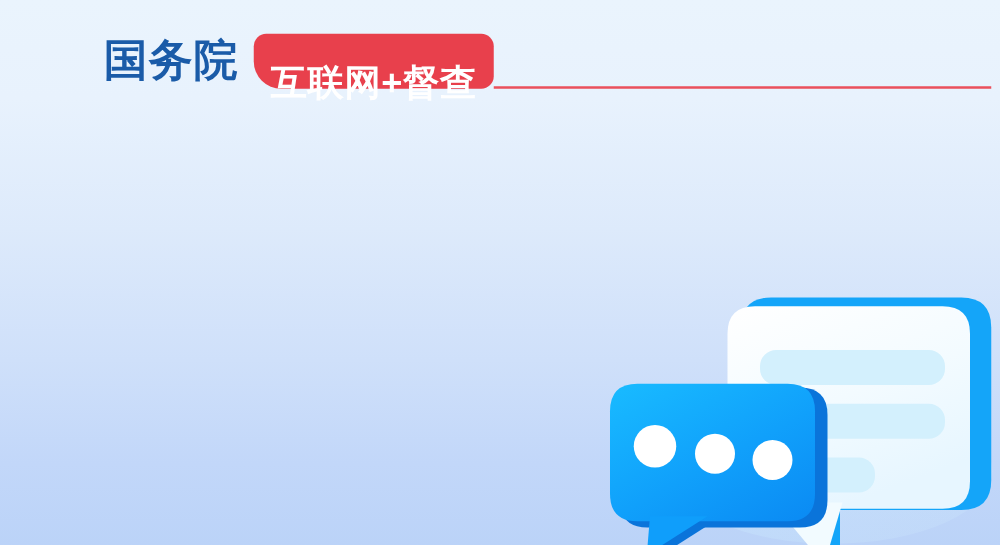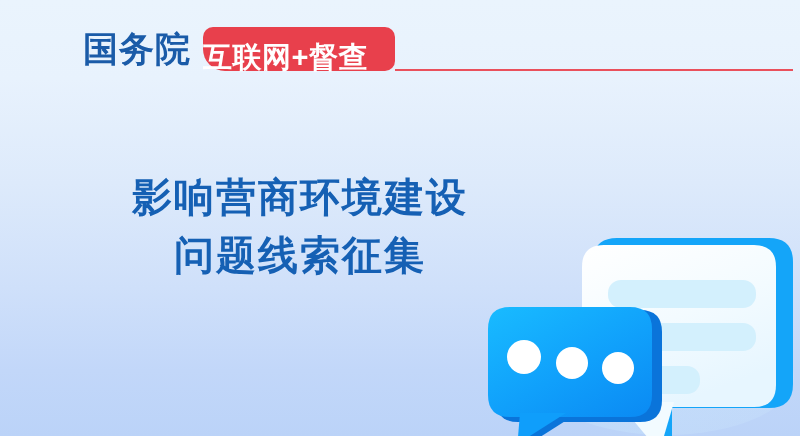--- a/index.html
+++ b/index.html
@@ -58,25 +58,25 @@
     width: 192px;
     height: 44px;
     background: #e8404c;
     border-radius: 10px 10px 10px 22px;
     box-sizing: border-box;
   }
 
   #program-badge-label {
     position: absolute;
     left: 0;
-    top: 8px;
+    top: 18px;
     width: 192px;
     height: 50px;
     line-height: 44px;
-    text-align: left;
+    text-align: center;
     font-size: 29px;
     font-weight: bold;
     letter-spacing: 0.5px;
     color: #ffffff;
     white-space: nowrap;
   }
 
   #header-rule {
     position: absolute;
     left: 352px;
@@ -129,24 +129,20 @@
 
     <div id="brand-name">国务院</div>
 
     <div id="program-badge">
       <div id="program-badge-label">互联网+督查</div>
     </div>
 
     <div id="header-rule"></div>
   </div>
 
-  <div id="headline">
-    <div class="headline-line">影响营商环境建设</div>
-    <div class="headline-line">问题线索征集</div>
-  </div>
 
   <div id="illustration">
     <svg viewBox="0 0 330 231" xmlns="http://www.w3.org/2000/svg">
       <defs>
         <linearGradient id="gradBackFill" x1="0" y1="0" x2="0.45" y2="1">
           <stop offset="0%" stop-color="#ffffff"></stop>
           <stop offset="55%" stop-color="#f3fbff"></stop>
           <stop offset="100%" stop-color="#e7f6ff"></stop>
         </linearGradient>
         <linearGradient id="gradFrontFill" x1="0.1" y1="0" x2="0.9" y2="1">

